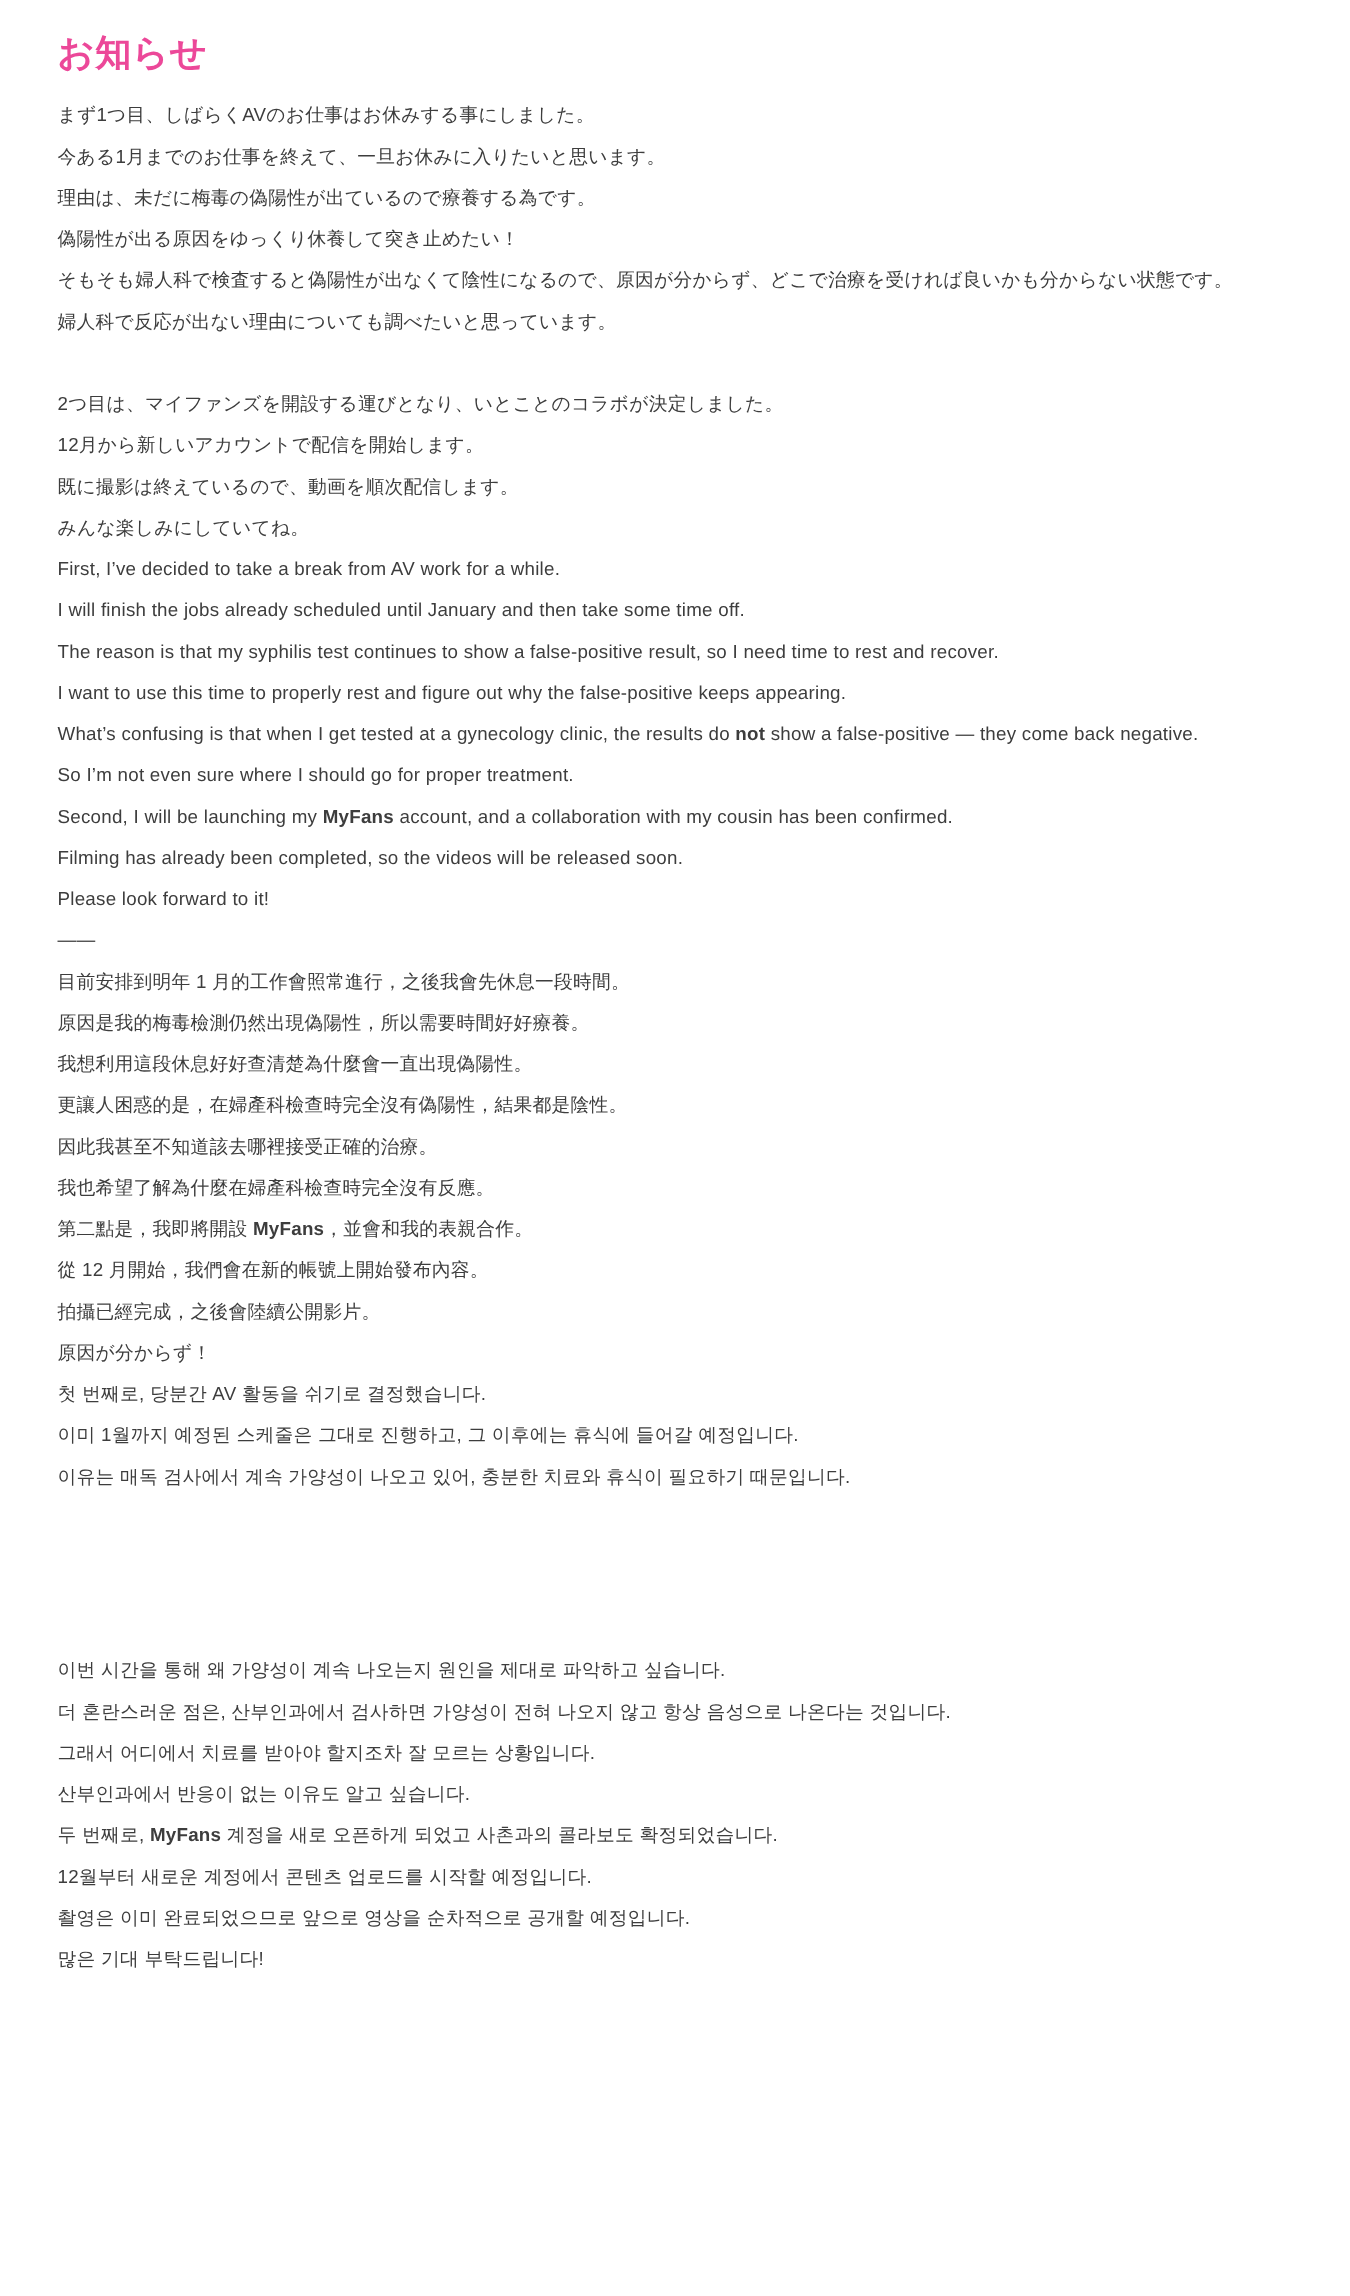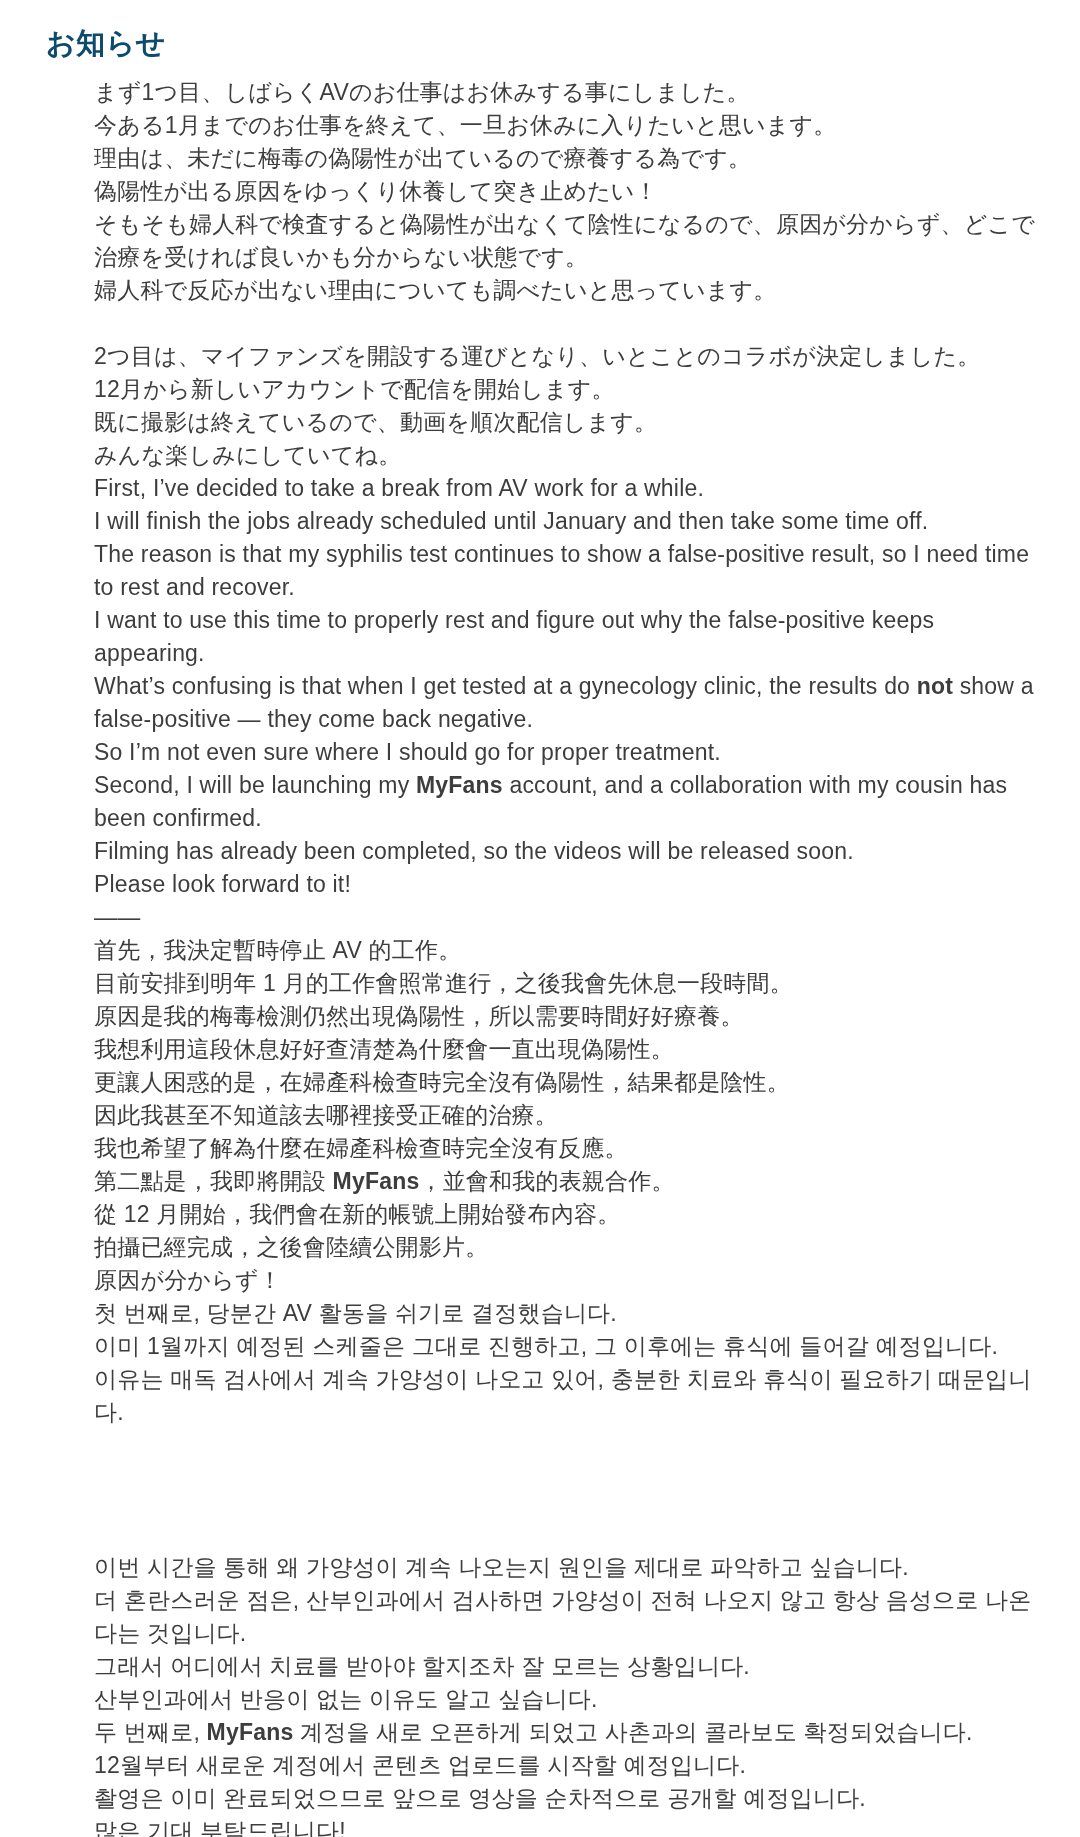--- a/index.html
+++ b/index.html
@@ -9,30 +9,29 @@
     -webkit-font-smoothing: antialiased;
   }
   .content {
     padding: 26px 32px 20px 46px;
   }
   h1.page-title {
     margin: 0 0 16px 0;
     font-size: 29px;
     line-height: 34px;
     font-weight: 700;
-    color: #0c4a6e;
+    color: #ec4899;
     letter-spacing: 0.5px;
   }
   .line {
-    font-size: 23px;
+    font-size: 15px;
     line-height: 33px;
     color: #3d3d3d;
     letter-spacing: 0.2px;
     word-wrap: break-word;
-    margin-left: 48px;
   }
   .line .b { font-weight: 700; }
   .line .i { }
   .blank { height: 33px; }
   .spacer { height: 122px; }
   .divider { color: #3d3d3d; font-weight: 400; }
 </style>
 </head>
 <body>
 
@@ -53,21 +52,20 @@
       <div class="line" lang="en"><span>First, I’ve decided to take a break from AV work for a while.</span></div>
       <div class="line" lang="en"><span>I will finish the jobs already scheduled until January and then take some time off.</span></div>
       <div class="line" lang="en"><span>The reason is that my syphilis test continues to show a false-positive result, so I need time to rest and recover.</span></div>
       <div class="line" lang="en"><span>I want to use this time to properly rest and figure out </span><span class="i">why</span><span> the false-positive keeps appearing.</span></div>
       <div class="line" lang="en"><span>What’s confusing is that when I get tested at a gynecology clinic, the results do </span><span class="b">not</span><span> show a false-positive — they come back negative.</span></div>
       <div class="line" lang="en"><span>So I’m not even sure where I should go for proper treatment.</span></div>
       <div class="line" lang="en"><span>Second, I will be launching my </span><span class="b">MyFans</span><span> account, and a collaboration with my cousin has been confirmed.</span></div>
       <div class="line" lang="en"><span>Filming has already been completed, so the videos will be released soon.</span></div>
       <div class="line" lang="en"><span>Please look forward to it!</span></div>
       <div class="line divider"><span>——</span></div>
-      <div class="line" lang="zh"><span>首先，我決定暫時停止 AV 的工作。</span></div>
       <div class="line" lang="zh"><span>目前安排到明年 1 月的工作會照常進行，之後我會先休息一段時間。</span></div>
       <div class="line" lang="zh"><span>原因是我的梅毒檢測仍然出現偽陽性，所以需要時間好好療養。</span></div>
       <div class="line" lang="zh"><span>我想利用這段休息好好查清楚為什麼會一直出現偽陽性。</span></div>
       <div class="line" lang="zh"><span>更讓人困惑的是，在婦產科檢查時完全沒有偽陽性，結果都是陰性。</span></div>
       <div class="line" lang="zh"><span>因此我甚至不知道該去哪裡接受正確的治療。</span></div>
       <div class="line" lang="zh"><span>我也希望了解為什麼在婦產科檢查時完全沒有反應。</span></div>
       <div class="line" lang="zh"><span>第二點是，我即將開設 </span><span class="b">MyFans</span><span>，並會和我的表親合作。</span></div>
       <div class="line" lang="zh"><span>從 12 月開始，我們會在新的帳號上開始發布內容。</span></div>
       <div class="line" lang="zh"><span>拍攝已經完成，之後會陸續公開影片。</span></div>
       <div class="line" lang="zh"><span>原因が分からず！</span></div>

